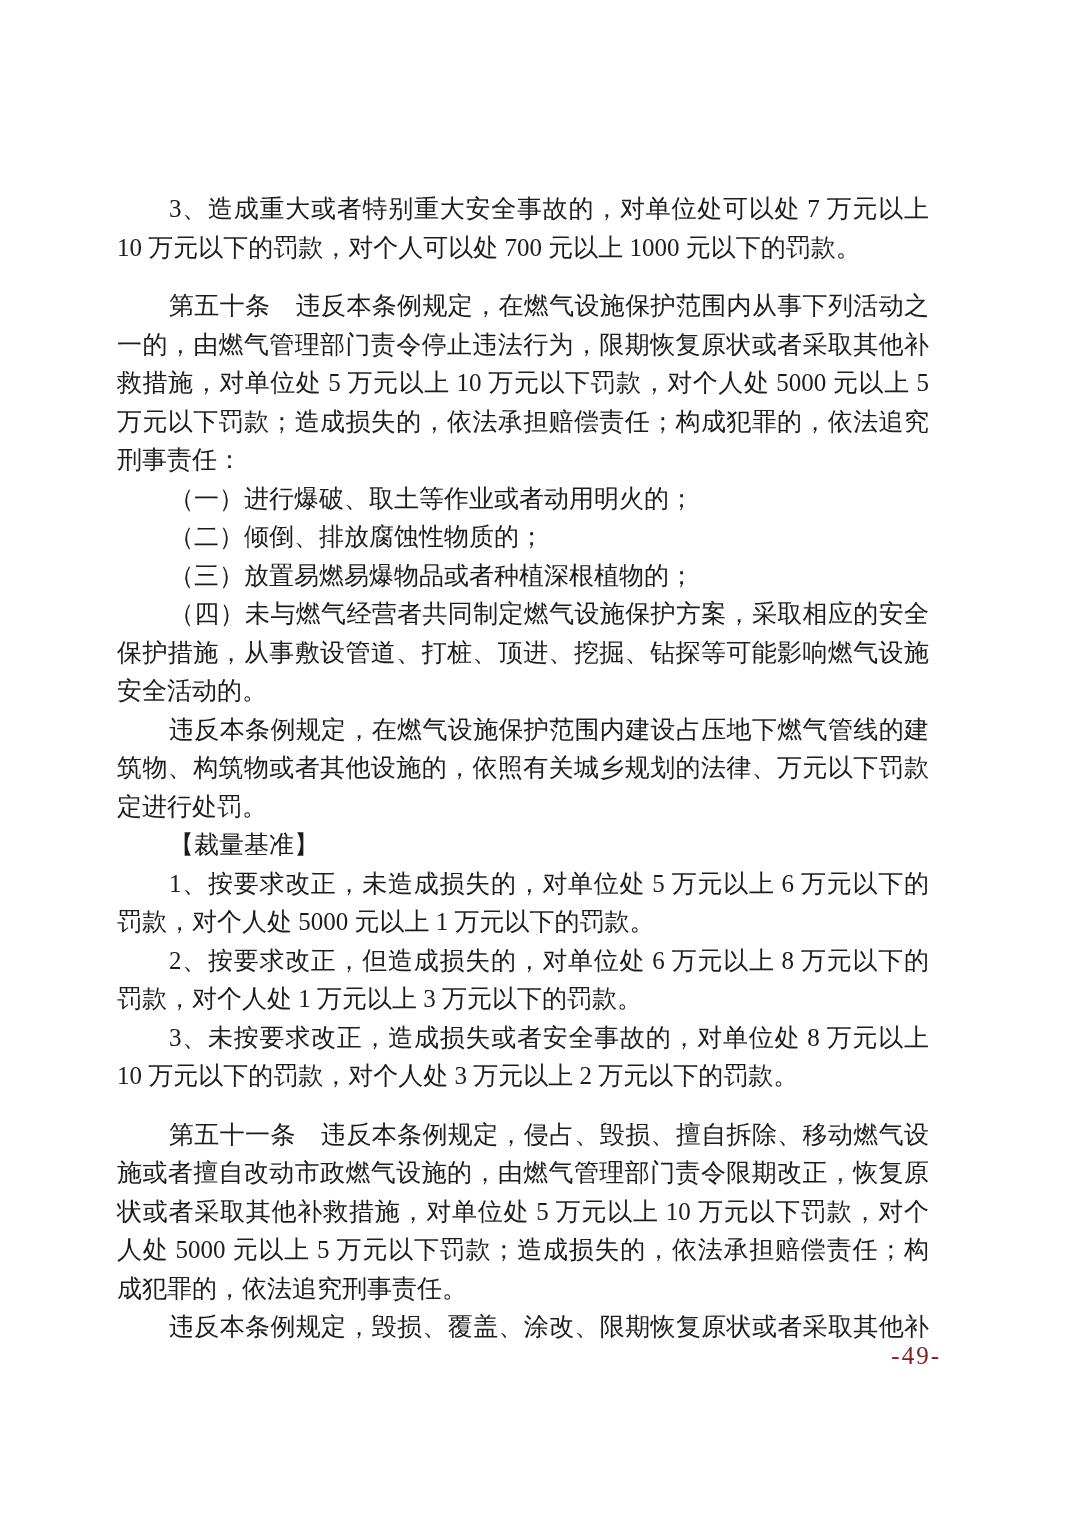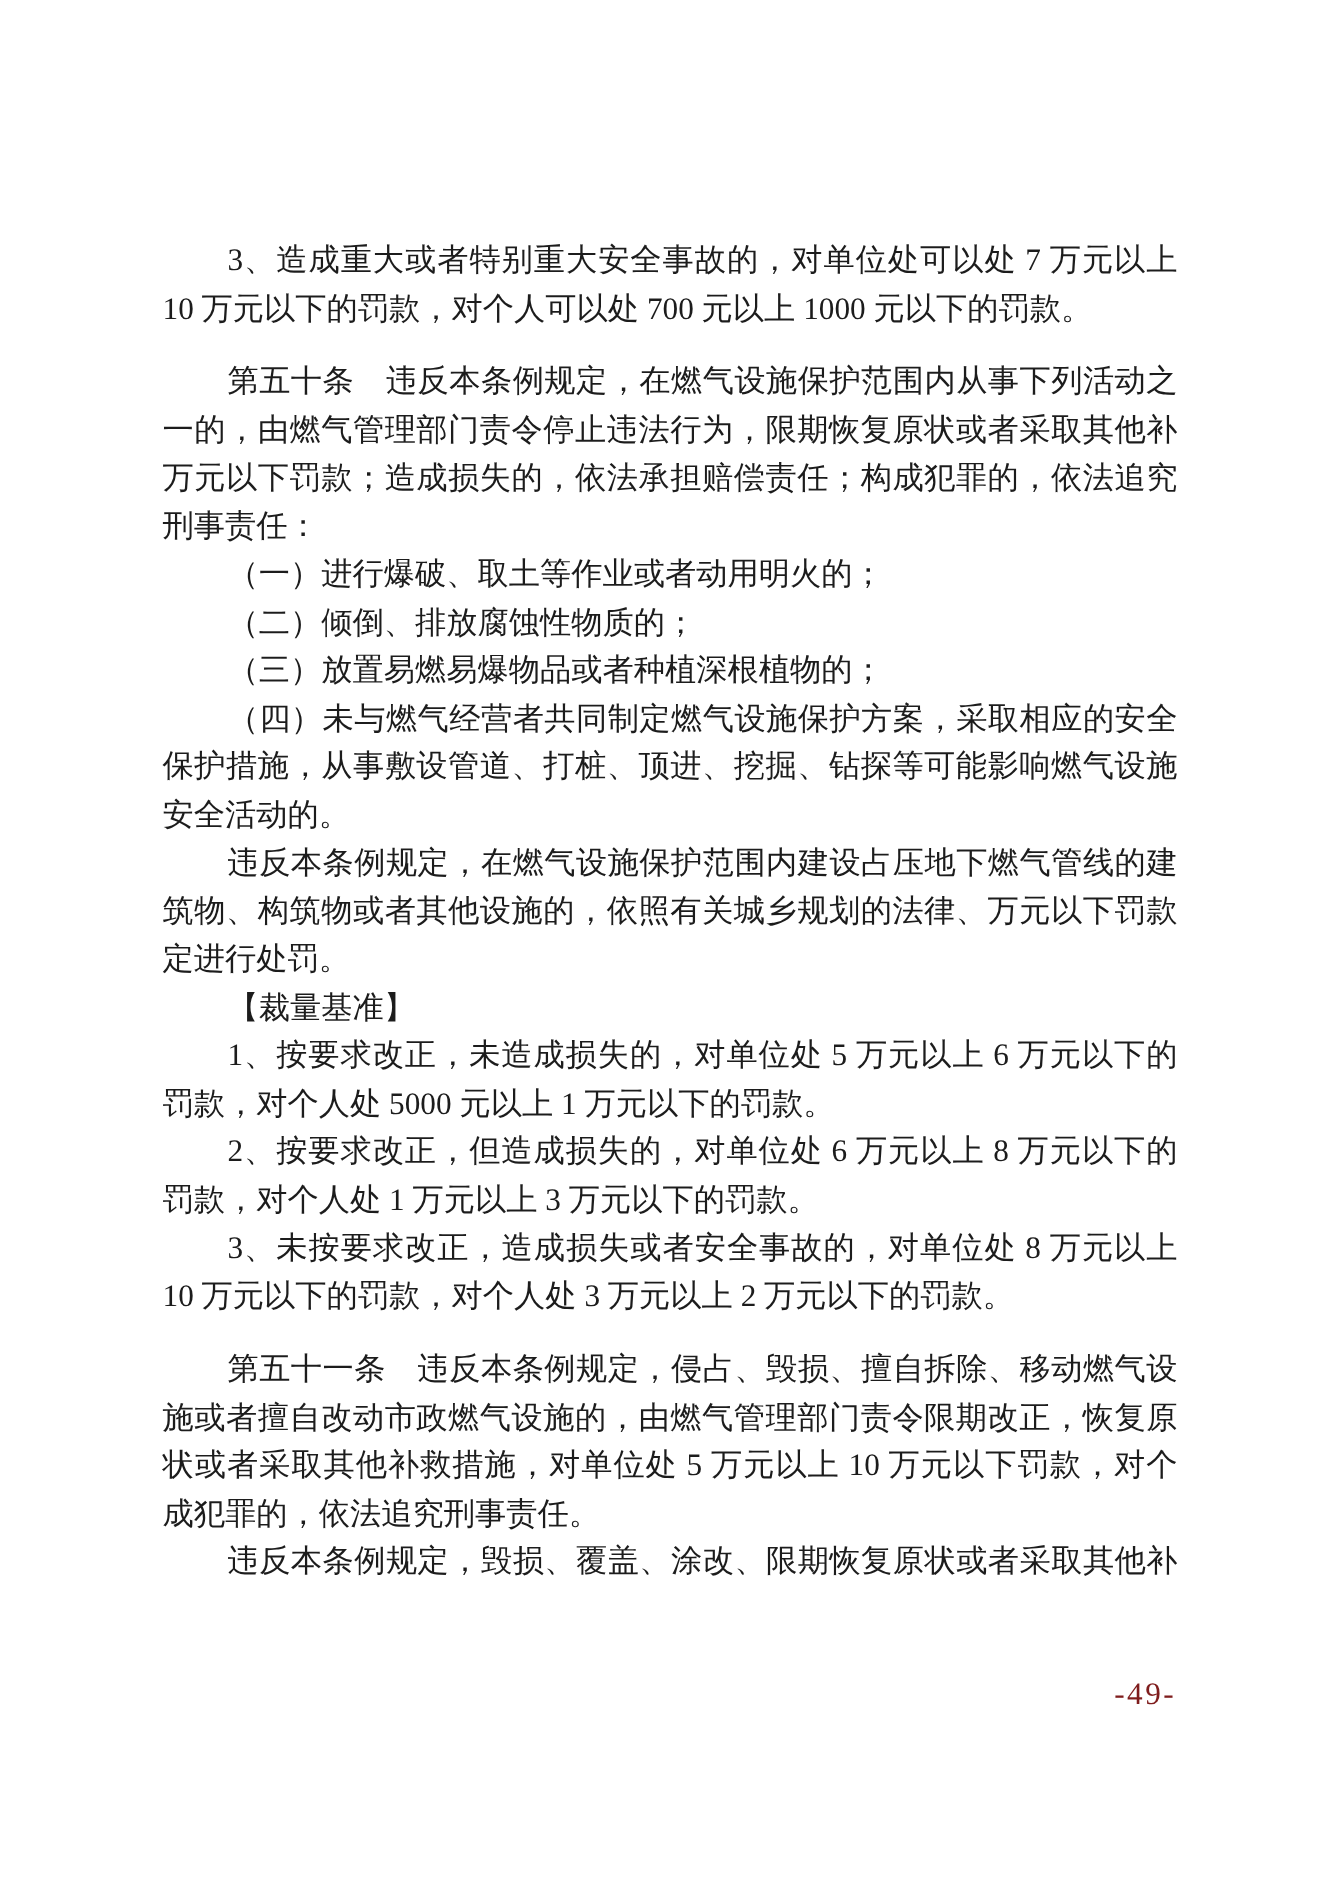--- a/index.html
+++ b/index.html
@@ -7,21 +7,21 @@
     position:relative;
     width:1075px; height:1520px;
     margin:0 auto;
     background:#ffffff;
     font-family:"Liberation Serif","DejaVu Serif",serif;
     color:#1c1c1c;
     overflow:hidden;
   }
   .text-column {
     position:absolute;
-    left:130px; top:190px;
+    left:117px; top:190px;
     width:812px;
     font-size:25px;
     line-height:38.5px;
   }
   .para { margin:0; }
   .para.gap-before { margin-top:20px; }
   .line {
     text-align:justify;
     text-justify:inter-ideograph;
     min-height:38.5px;
@@ -42,20 +42,21 @@
 
 <div class="page">
   <div class="text-column" id="text-column">
       <div class="para">
         <div class="line first-line stretch">3、造成重大或者特别重大安全事故的，对单位处可以处 7 万元以上</div>
         <div class="line no-stretch">10 万元以下的罚款，对个人可以处 700 元以上 1000 元以下的罚款。</div>
       </div>
       <div class="para gap-before">
         <div class="line first-line stretch">第五十条　违反本条例规定，在燃气设施保护范围内从事下列活动之</div>
         <div class="line stretch">一的，由燃气管理部门责令停止违法行为，限期恢复原状或者采取其他补</div>
+        <div class="line stretch">救措施，对单位处 5 万元以上 10 万元以下罚款，对个人处 5000 元以上 5</div>
         <div class="line stretch">万元以下罚款；造成损失的，依法承担赔偿责任；构成犯罪的，依法追究</div>
         <div class="line no-stretch">刑事责任：</div>
       </div>
       <div class="para">
         <div class="line first-line no-stretch">（一）进行爆破、取土等作业或者动用明火的；</div>
       </div>
       <div class="para">
         <div class="line first-line no-stretch">（二）倾倒、排放腐蚀性物质的；</div>
       </div>
       <div class="para">
@@ -83,20 +84,21 @@
         <div class="line no-stretch">罚款，对个人处 1 万元以上 3 万元以下的罚款。</div>
       </div>
       <div class="para">
         <div class="line first-line stretch">3、未按要求改正，造成损失或者安全事故的，对单位处 8 万元以上</div>
         <div class="line no-stretch">10 万元以下的罚款，对个人处 3 万元以上 2 万元以下的罚款。</div>
       </div>
       <div class="para gap-before">
         <div class="line first-line stretch">第五十一条　违反本条例规定，侵占、毁损、擅自拆除、移动燃气设</div>
         <div class="line stretch">施或者擅自改动市政燃气设施的，由燃气管理部门责令限期改正，恢复原</div>
         <div class="line stretch">状或者采取其他补救措施，对单位处 5 万元以上 10 万元以下罚款，对个</div>
+        <div class="line stretch">人处 5000 元以上 5 万元以下罚款；造成损失的，依法承担赔偿责任；构</div>
         <div class="line no-stretch">成犯罪的，依法追究刑事责任。</div>
       </div>
       <div class="para">
         <div class="line first-line stretch">违反本条例规定，毁损、覆盖、涂改、限期恢复原状或者采取其他补</div>
       </div>
     </div>
   <div class="page-number">-49-</div>
 </div>
 
 </body></html>

